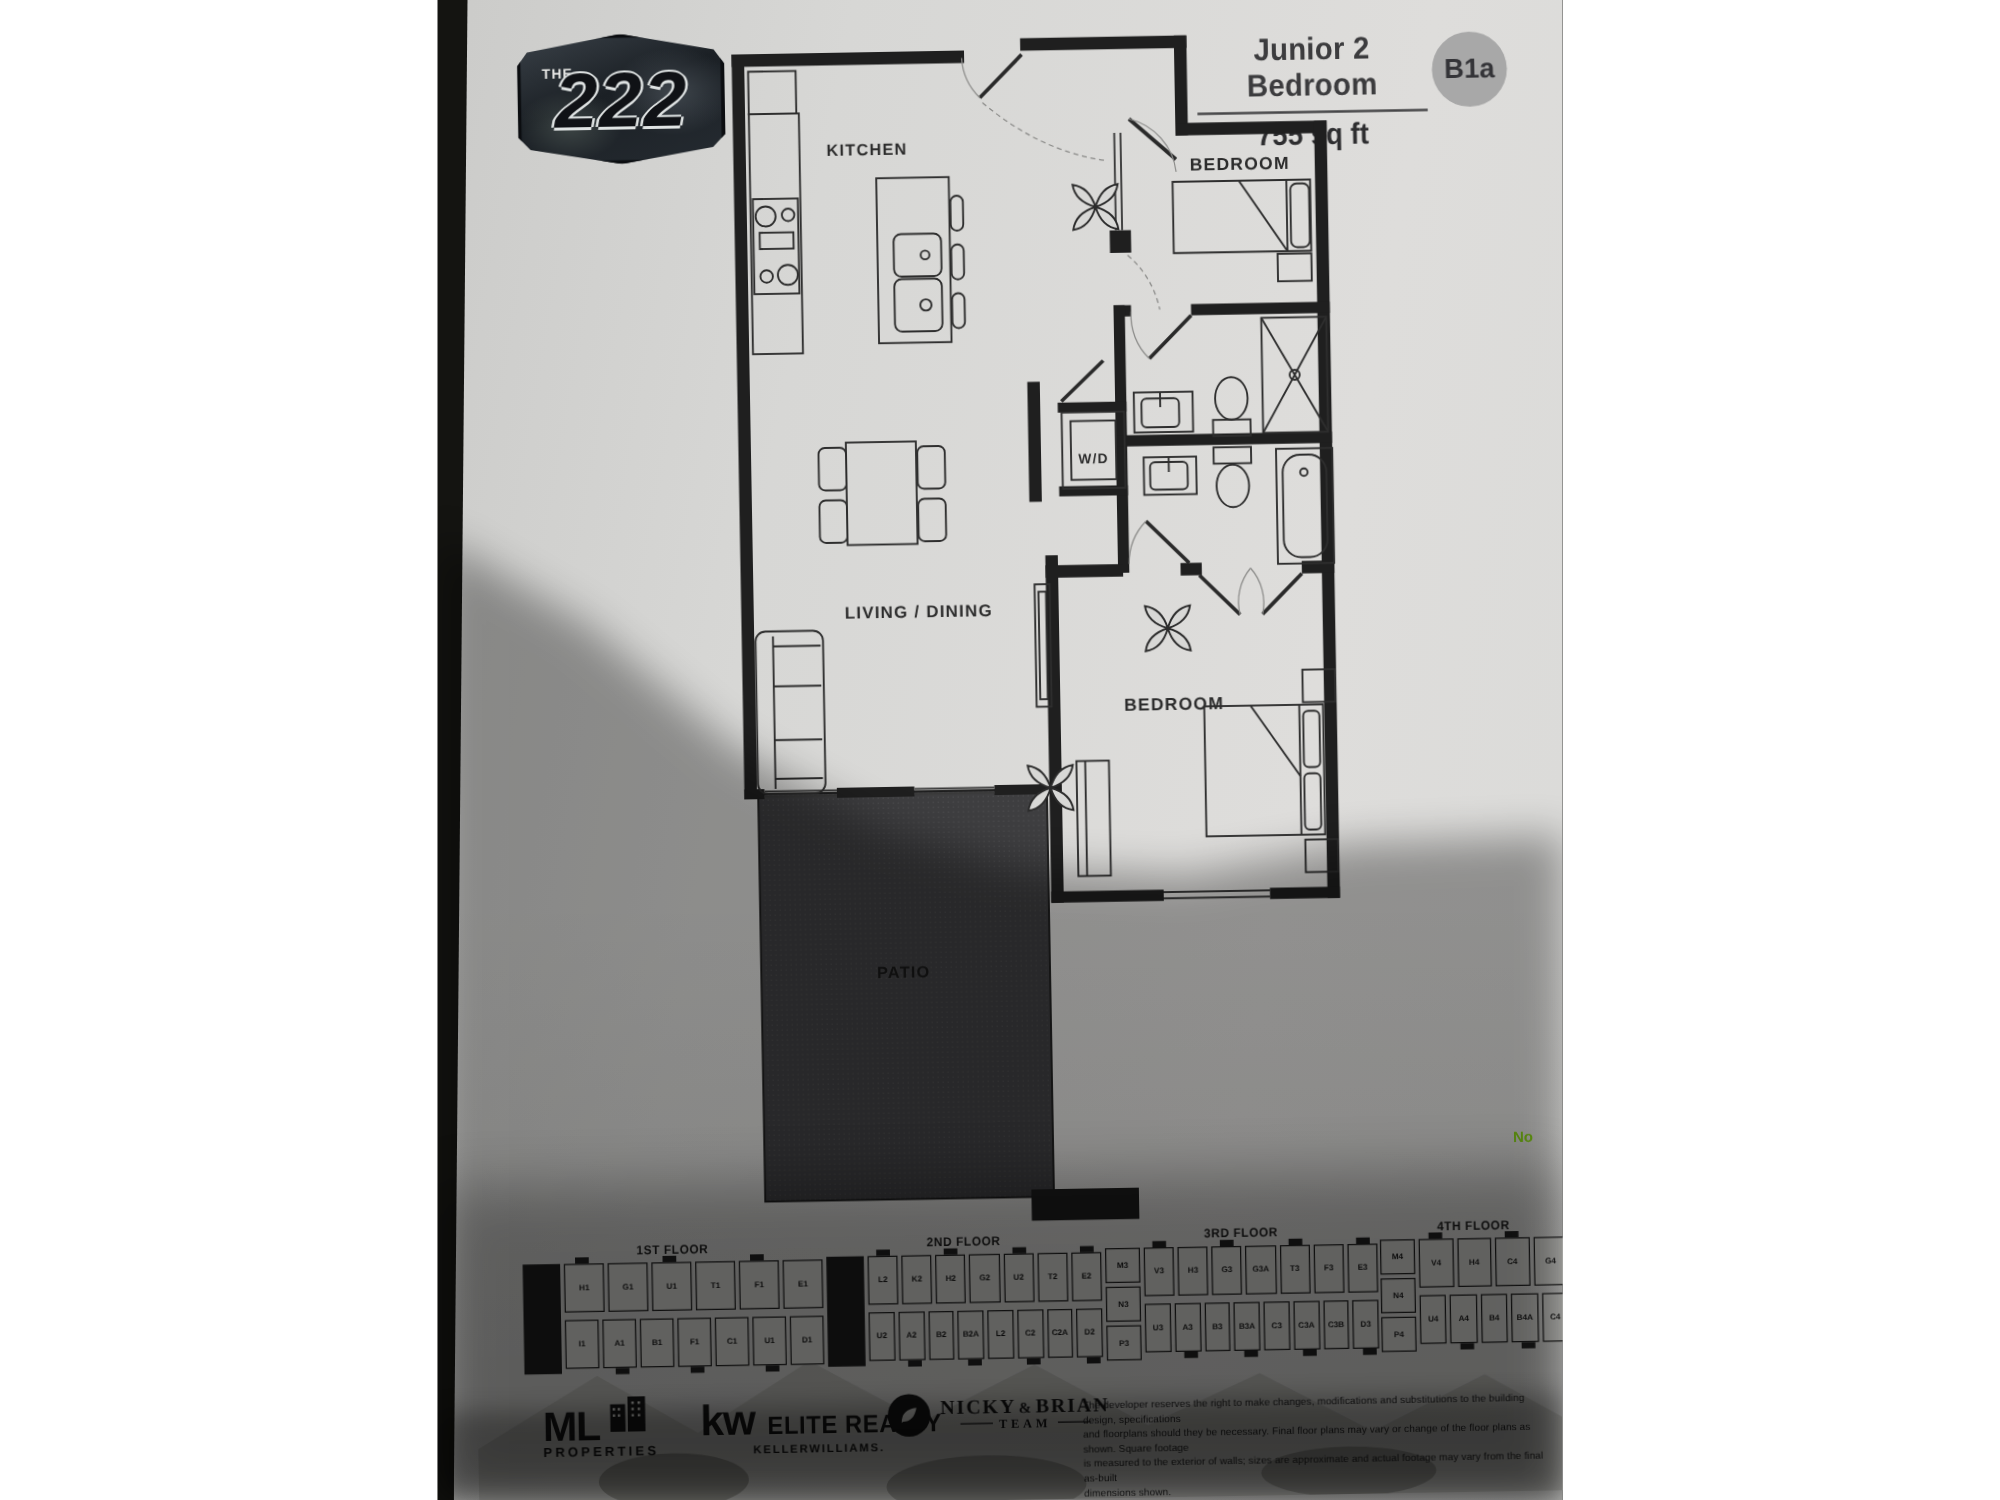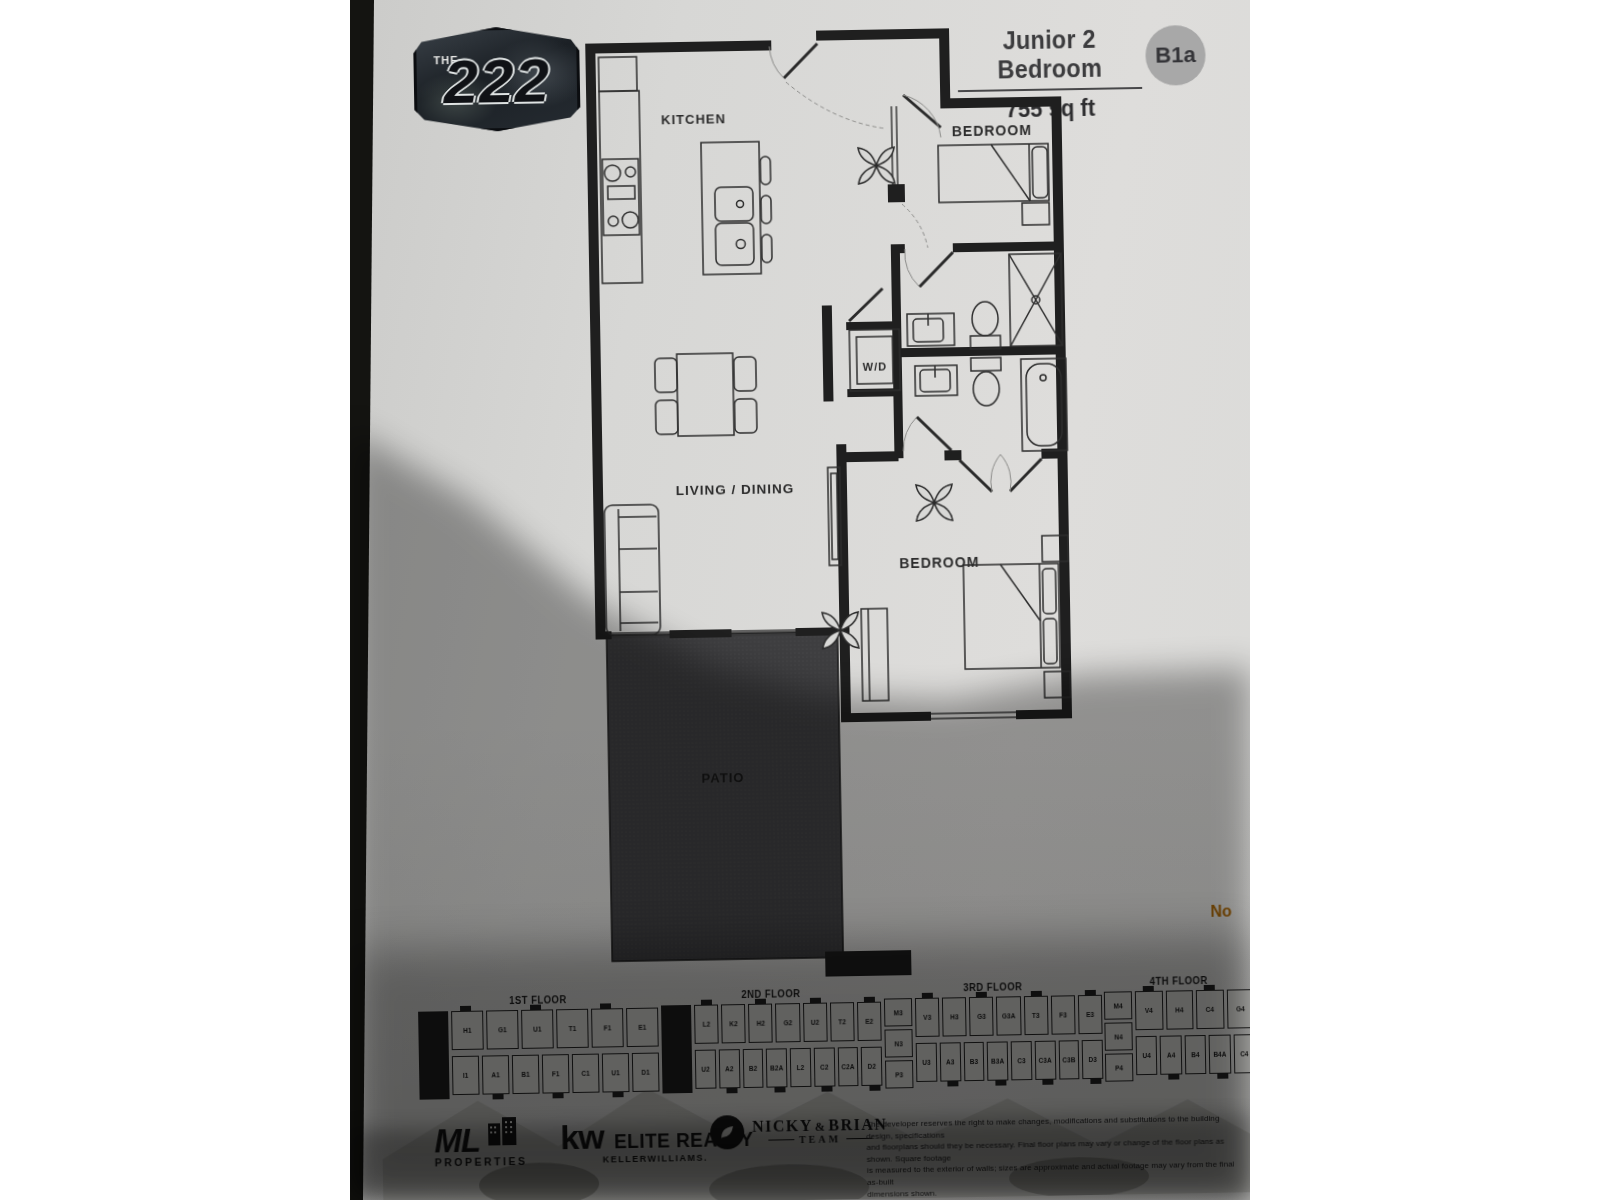--- a/index.html
+++ b/index.html
@@ -48,40 +48,40 @@
   .row{display:flex;gap:3px;}
   .unit{position:relative;flex:1;height:37px;background:#cfcfcb;border:1.5px solid #232323;
       display:flex;align-items:center;justify-content:center;font-size:6.5px;font-weight:bold;color:#1a1a1a;}
   .row.top .unit:nth-child(odd)::after{content:"";position:absolute;top:-6px;left:28%;width:11px;height:5px;background:#232323;}
   .row.bot .unit:nth-child(even)::after{content:"";position:absolute;bottom:-6px;left:34%;width:11px;height:5px;background:#232323;}
   .plate2-block{position:absolute;left:470px;top:952px;width:86px;height:25px;background:#1d1d1d;}
 
   
   .footer-logos{position:absolute;left:0;top:1106px;width:900px;height:80px;color:#161616;}
   .ml-logo{position:absolute;left:76px;top:6px;}
-  .ml-big{font-size:33px;font-weight:900;font-style:italic;letter-spacing:-1px;display:inline-block;}
+  .ml-big{font-size:33px;font-weight:900;letter-spacing:-1px;display:inline-block;}
   .ml-sub{font-size:10.5px;font-weight:900;letter-spacing:2.5px;margin-top:-4px;}
   .ml-buildings{display:inline-block;vertical-align:6px;margin-left:6px;}
   .kw-logo{position:absolute;left:202px;top:8px;}
   .kw-line{display:flex;align-items:baseline;gap:7px;}
   .kw-big{font-size:34px;font-weight:900;letter-spacing:-1px;}
   .kw-main{font-size:20px;font-weight:900;letter-spacing:0.5px;transform:scaleX(0.95);}
   .kw-sub{font-size:9px;font-weight:bold;letter-spacing:1.5px;margin-top:-2px;margin-left:42px;}
   .nb-logo{position:absolute;left:352px;top:8px;display:flex;align-items:center;gap:8px;}
   .nb-icon{width:34px;height:34px;border-radius:50%;background:#161616;display:flex;align-items:center;justify-content:center;flex:0 0 auto;}
   .nb-text{font-family:"Liberation Serif", serif;}
   .nb-names{font-size:16px;font-weight:bold;letter-spacing:1.5px;}
   .nb-amp{font-size:12px;padding:0 2px;}
   .nb-team{font-size:10px;font-weight:bold;letter-spacing:3px;text-align:center;margin-top:-1px;}
   .nb-team::before,.nb-team::after{content:"";display:inline-block;width:26px;height:1px;background:#161616;vertical-align:3px;margin:0 5px;}
 
   .disclaimer{position:absolute;left:508px;top:1120px;width:378px;font-size:8px;line-height:1.45;
       color:#1f1f1f;letter-spacing:0.1px;}
 
-  .note-cut{position:absolute;left:856px;top:910px;font-size:16px;font-weight:900;color:#a16207;}
+  .note-cut{position:absolute;left:856px;top:910px;font-size:12px;font-weight:900;color:#84cc16;}
 
   
   .shadow-svg{position:absolute;left:0;top:0;pointer-events:none;}
   .plan-svg{position:absolute;left:0;top:0;}
 </style>
 </head>
 <body>
 
 <div class="canvas">
   <div class="photo">

